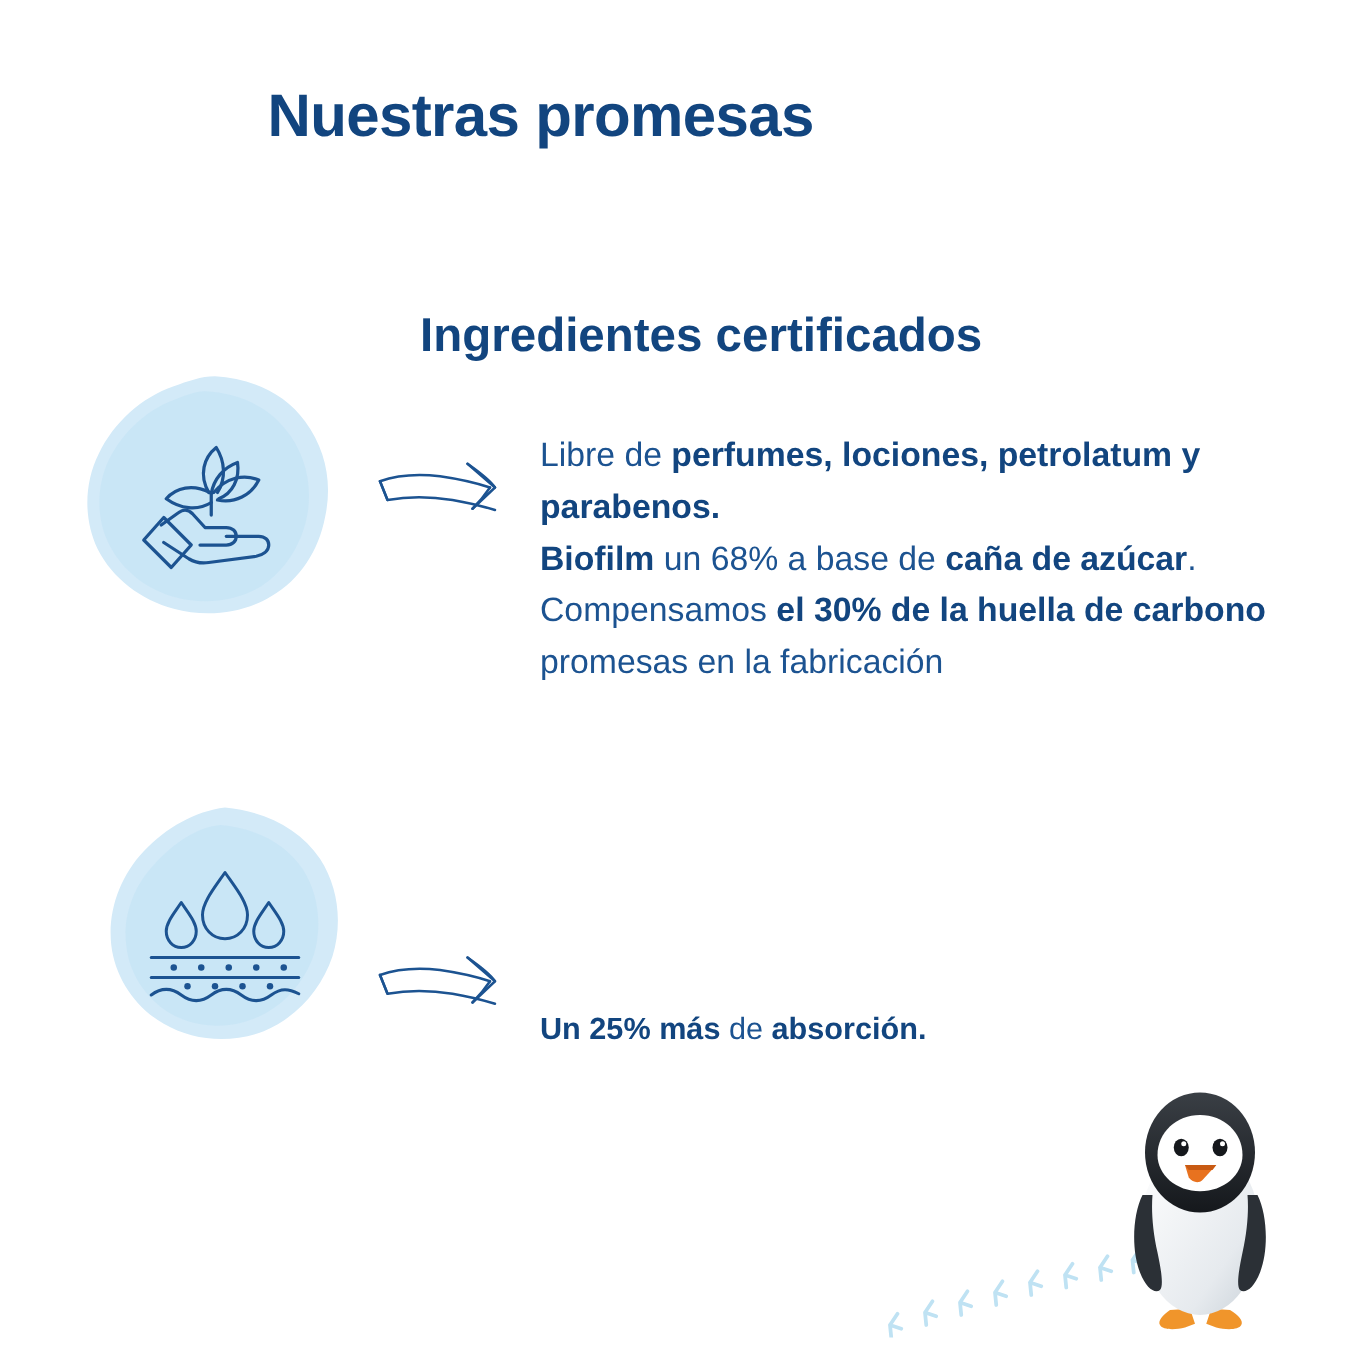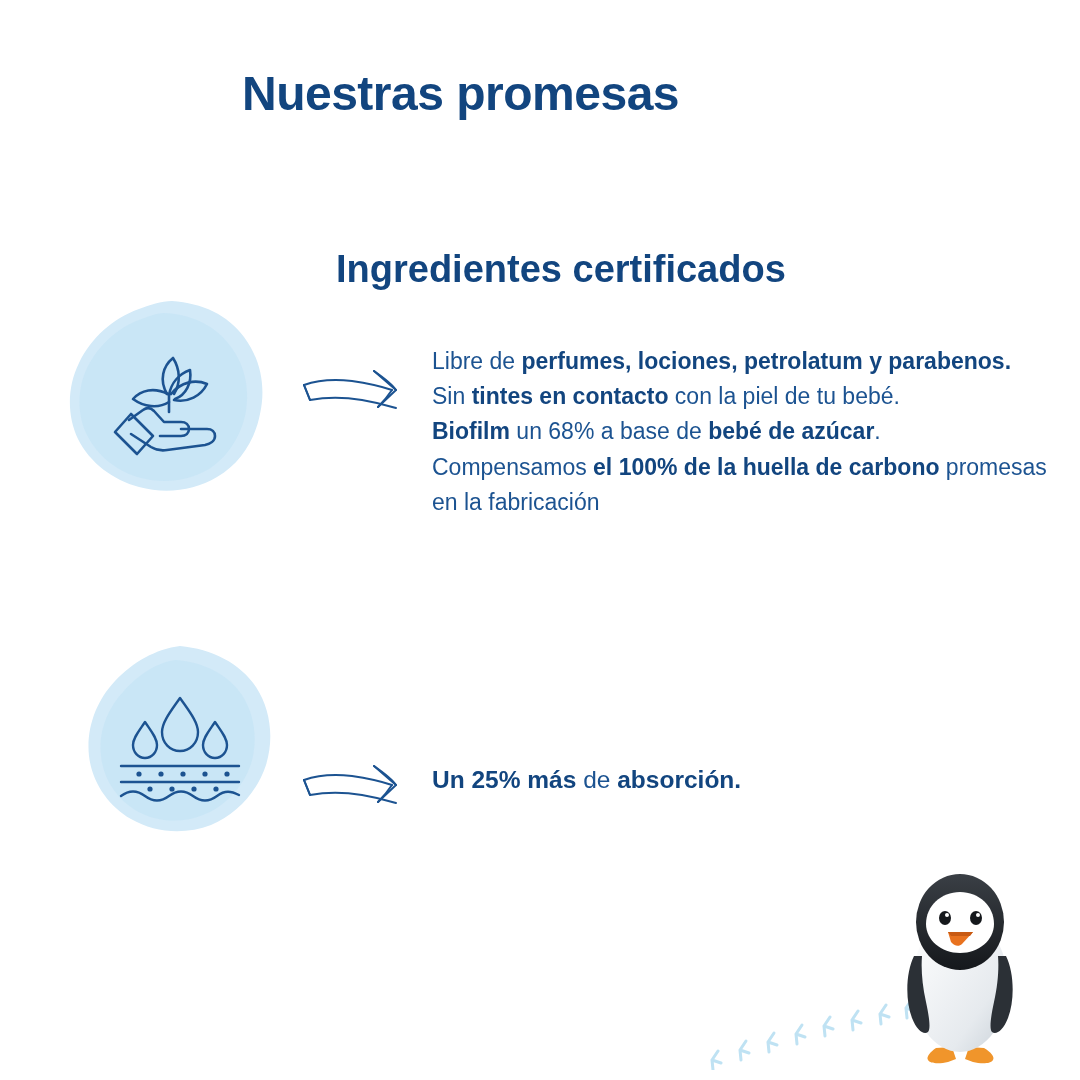--- a/index.html
+++ b/index.html
@@ -26,21 +26,20 @@
   .main-title {
     position: absolute;
     top: 66px;
     left: 0;
     width: 865px;
     text-align: center;
     font-size: 48px;
     font-weight: bold;
     letter-spacing: -0.5px;
     color: #12457f;
-    padding-left: 28px;
   }
 
   
   .promise {
     position: absolute;
   }
   .promise.first { top: 248px; left: 0; width: 1080px; height: 380px; }
   .promise.second { top: 640px; left: 0; width: 1080px; height: 250px; }
 
   .blob {
@@ -68,30 +67,31 @@
   .block-title {
     position: absolute;
     font-size: 38px;
     font-weight: bold;
     color: #12457f;
     white-space: nowrap;
   }
 
   .body-text {
     position: absolute;
-    font-size: 23px;
+    font-size: 27px;
     line-height: 1.53;
     color: #1c5391;
     width: 620px;
   }
   .body-text b { font-weight: bold; color: #12457f; }
 
   .body-text.small {
     font-size: 24.5px;
     line-height: 1.6;
+    margin-top: 44px;
   }
 
   
   .p1-blob { top: 45px; left: 60px; }
   .p1-icon { top: 45px; left: 60px; }
   .p1-arrow { top: 115px; left: 300px; }
   .p1-title { top: 0px; left: 336px; }
   .p1-text { top: 96px; left: 432px; }
 
   
@@ -154,23 +154,22 @@
         <path d="M74 8l22 19-18 17"></path>
         <path d="M74 8c10 7 18 13 22 19"></path>
         <path d="M92 27c-4 6-9 12-14 17"></path>
       </svg>
     </div>
 
     <div class="block-title p1-title">Ingredientes certificados</div>
 
     <div class="body-text p1-text">
         <div><span>Libre de </span><b>perfumes, lociones, petrolatum y parabenos.</b></div>
-        <div><span>Sin </span><b>tintes en contacto</b><span> con la piel de tu bebé.</span></div>
-        <div><b>Biofilm</b><span> un 68% a base de </span><b>bebé de azúcar</b><span>.</span></div>
-        <div><span>Compensamos </span><b>el 100% de la huella de carbono</b><span> promesas en la fabricación</span></div>
+        <div><b>Biofilm</b><span> un 68% a base de </span><b>caña de azúcar</b><span>.</span></div>
+        <div><span>Compensamos </span><b>el 30% de la huella de carbono</b><span> promesas en la fabricación</span></div>
       </div>
   </div>
 
   <div class="promise second">
 
     <div class="blob p2-blob">
       <svg width="220" height="220" viewBox="0 0 220 220" aria-hidden="true">
         <path d="M110 6c32 3 60 17 76 41 15 23 18 52 10 78-9 27-29 49-55 60-26 10-56 8-80-6-23-13-39-37-42-63-3-27 7-55 26-75C63 22 86 9 110 6z" fill="#d3eaf8"></path>
         <path d="M106 20c27 2 52 14 66 35 13 20 16 46 9 69-8 23-25 42-48 51-22 9-48 7-68-5-19-12-32-32-34-54-3-23 6-47 22-64 15-17 34-30 53-32z" fill="#c6e4f6" opacity="0.75"></path>
       </svg>

